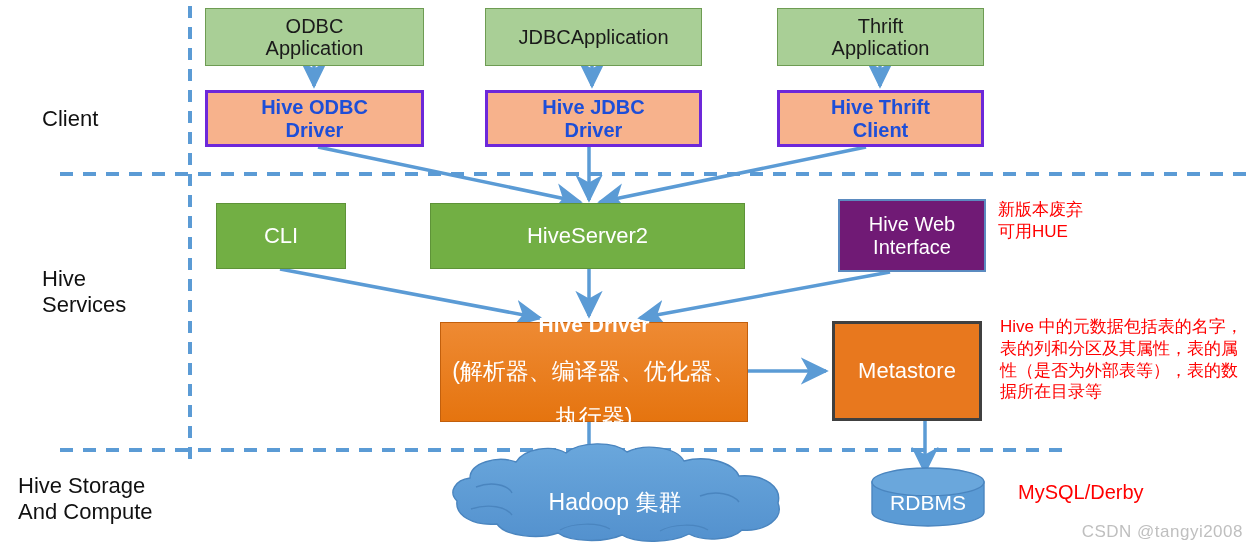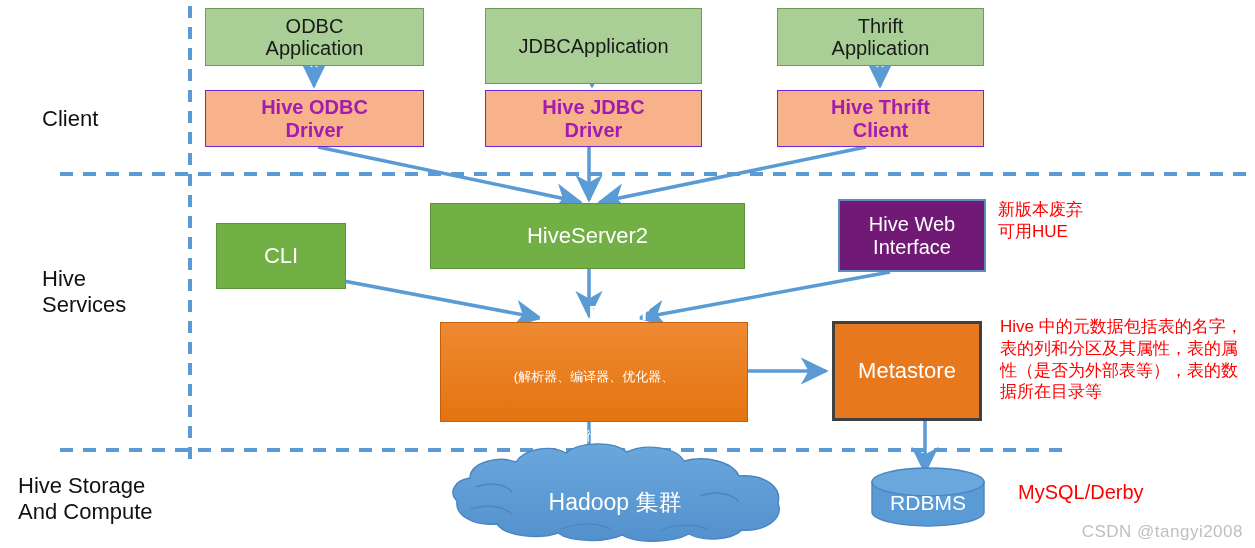--- a/index.html
+++ b/index.html
@@ -32,22 +32,22 @@
     z-index: 5;
   }
   .app-box {
     background: #A9CF96;
     border: 1px solid #6E9C53;
     color: #1a1a1a;
     font-size: 20px;
   }
   .driver-box {
     background: #F7B28C;
-    border: 1px solid #6d28d9;
-    color: #a21caf;
+    border: 3px solid #6d28d9;
+    color: #1d4ed8;
     font-size: 20px;
     font-weight: bold;
   }
   .svc-green {
     background: #72AF44;
     border: 1px solid #5E9338;
     color: #ffffff;
     font-size: 22px;
   }
   .svc-gray {
@@ -63,23 +63,22 @@
     font-size: 19px;
     flex-direction: column;
     padding: 2px 6px;
   }
   .driver-main .title {
     font-weight: bold;
     font-size: 21px;
     margin-bottom: 1px;
   }
   .driver-main .sub {
-    font-size: 13px;
+    font-size: 23px;
     line-height: 1.16;
-    margin-top: 24px;
   }
   .meta-box {
     background: #E8781E;
     border: 3px solid #404040;
     color: #ffffff;
     font-size: 22px;
   }
   .zone-label {
     position: absolute;
     color: #111111;
@@ -197,21 +196,21 @@
     <div>And Compute</div>
   </div>
 
   <div class="box app-box" style="left:205px; top:8px; width:219px; height:58px;">
     <div>
       <div>ODBC</div>
       <div>Application</div>
     </div>
   </div>
 
-  <div class="box app-box" style="left:485px; top:8px; width:217px; height:76px;">
+  <div class="box app-box" style="left:485px; top:8px; width:217px; height:58px;">
     <div>
       <div>JDBCApplication</div>
     </div>
   </div>
 
   <div class="box app-box" style="left:777px; top:8px; width:207px; height:58px;">
     <div>
       <div>Thrift</div>
       <div>Application</div>
     </div>
@@ -231,21 +230,21 @@
     </div>
   </div>
 
   <div class="box driver-box" style="left:777px; top:90px; width:207px; height:57px;">
     <div>
       <div>Hive Thrift</div>
       <div>Client</div>
     </div>
   </div>
 
-  <div class="box svc-green" style="left:216px; top:203px; width:130px; height:66px;margin-top:20px;">
+  <div class="box svc-green" style="left:216px; top:203px; width:130px; height:66px;">
     <div>CLI</div>
   </div>
 
   <div class="box svc-green" style="left:430px; top:203px; width:315px; height:66px;">
     <div>HiveServer2</div>
   </div>
 
   <div class="box svc-gray" style="left:838px; top:199px; width:148px; height:73px;">
     <div>
       <div>Hive Web</div>

